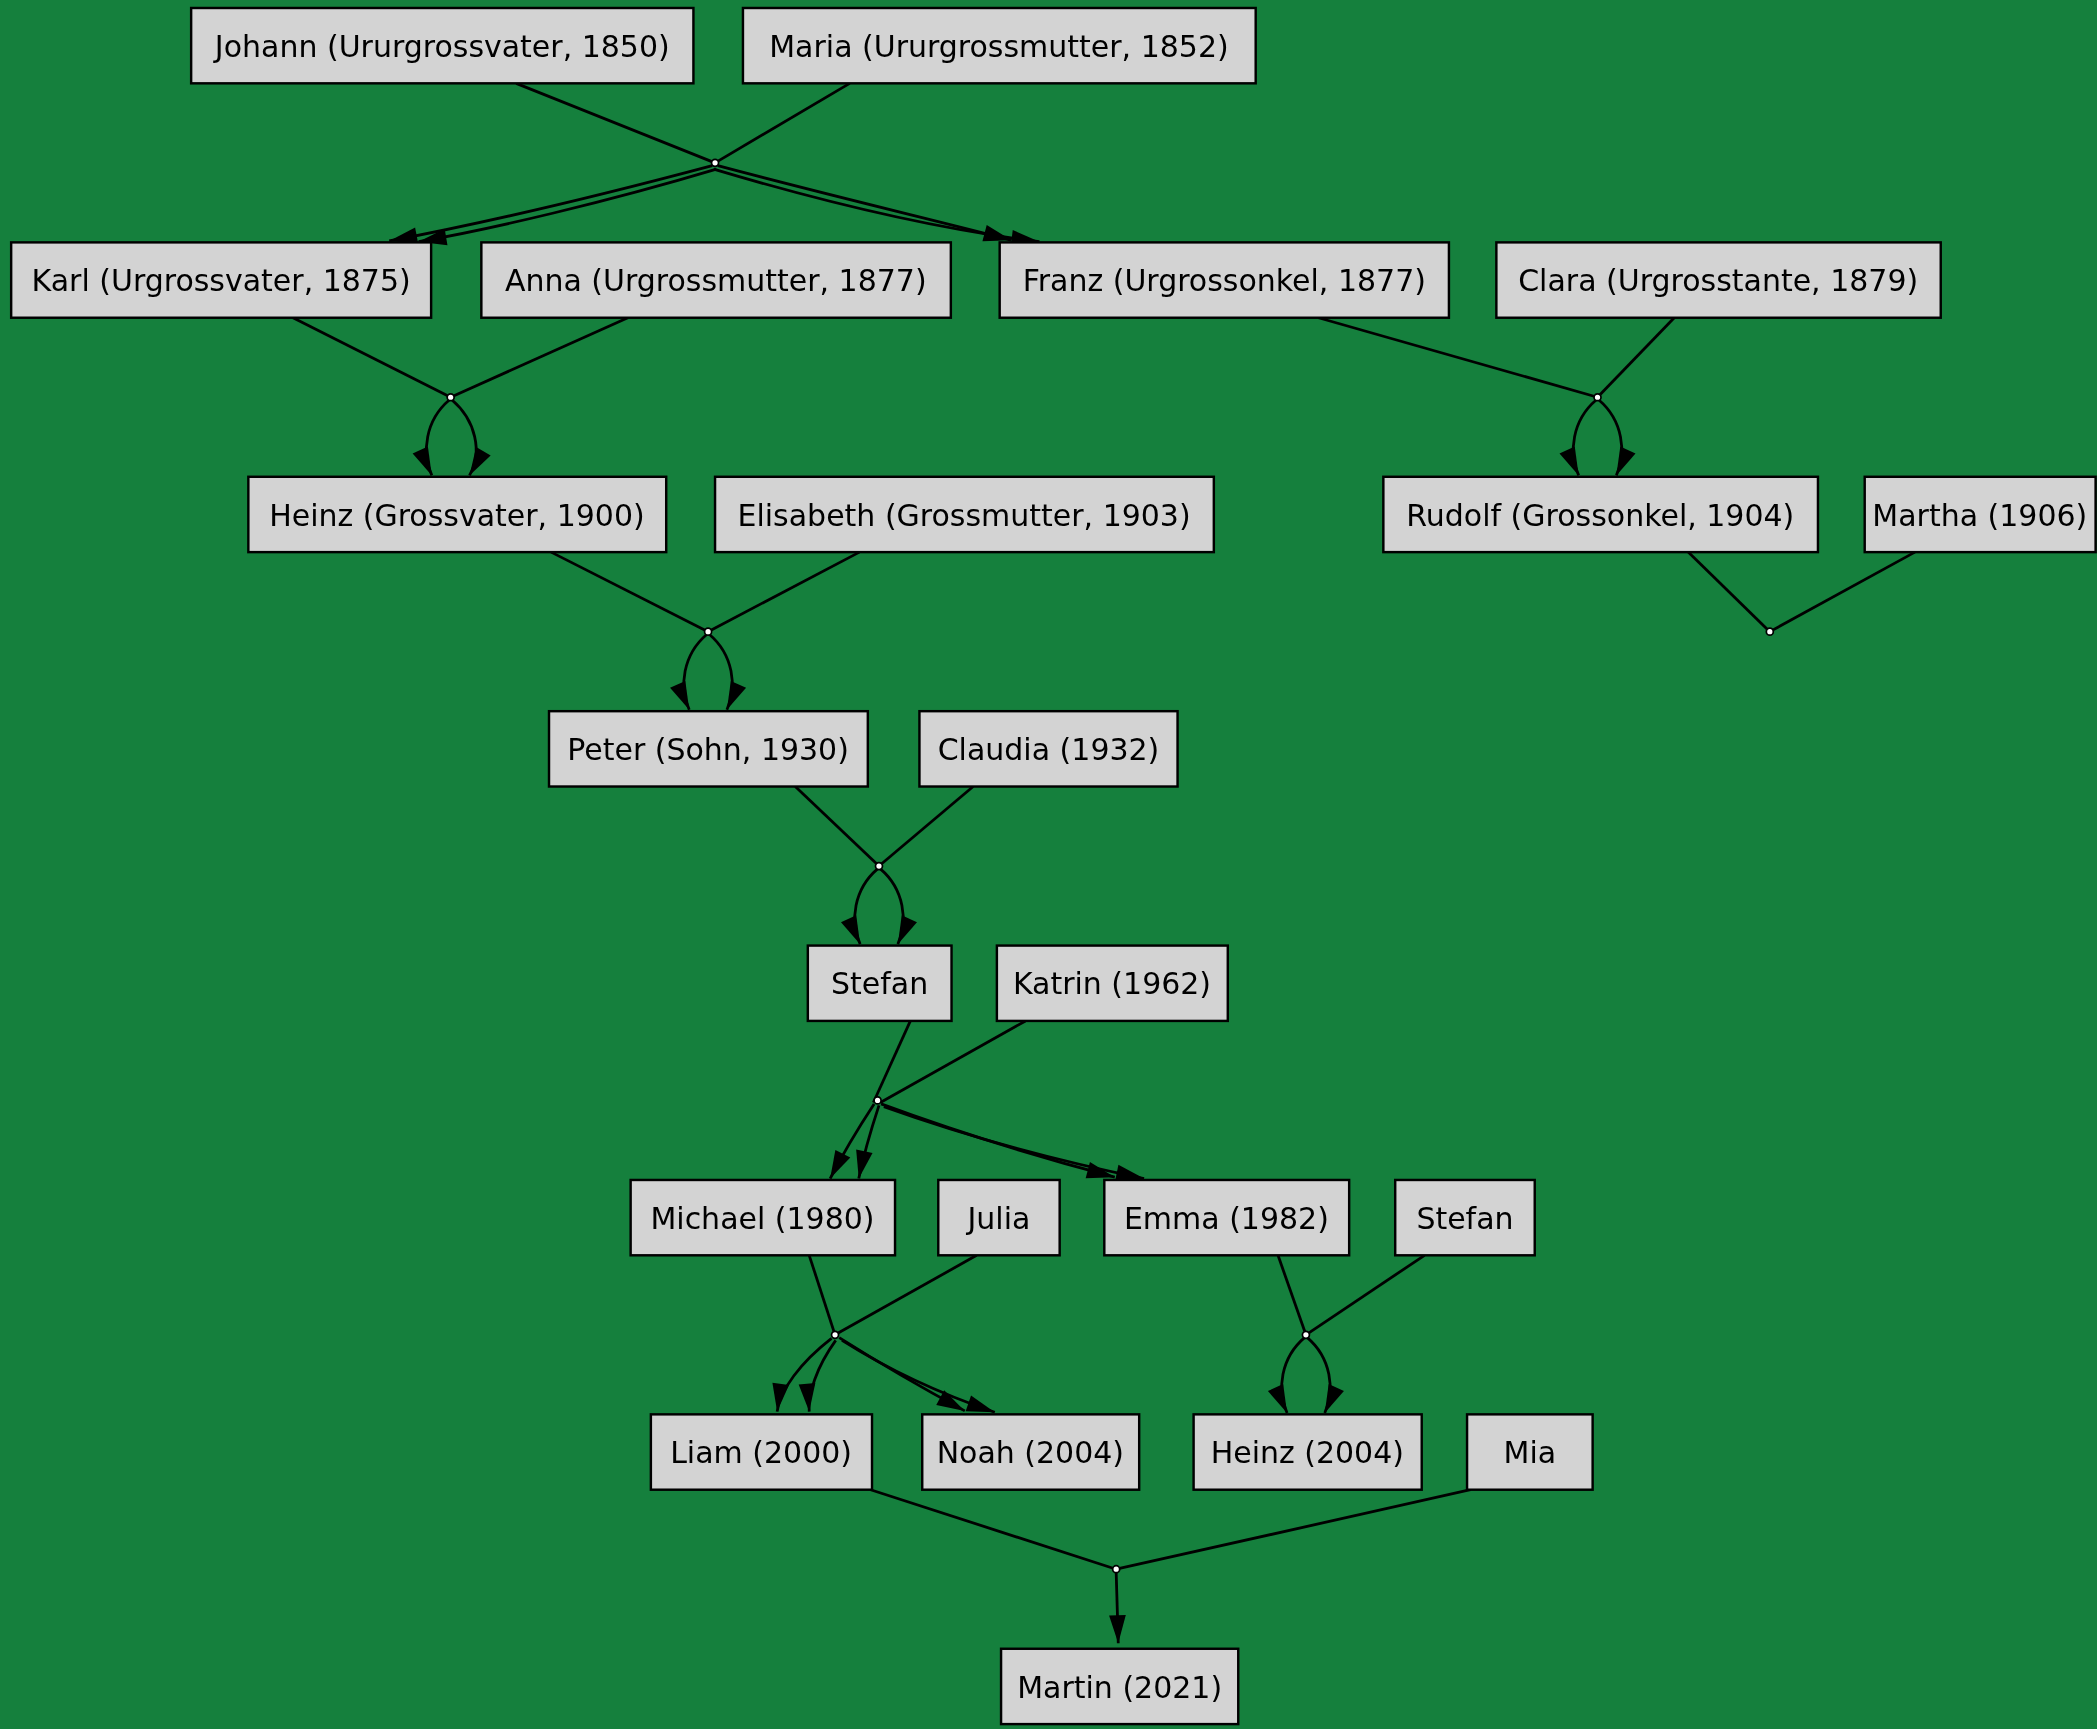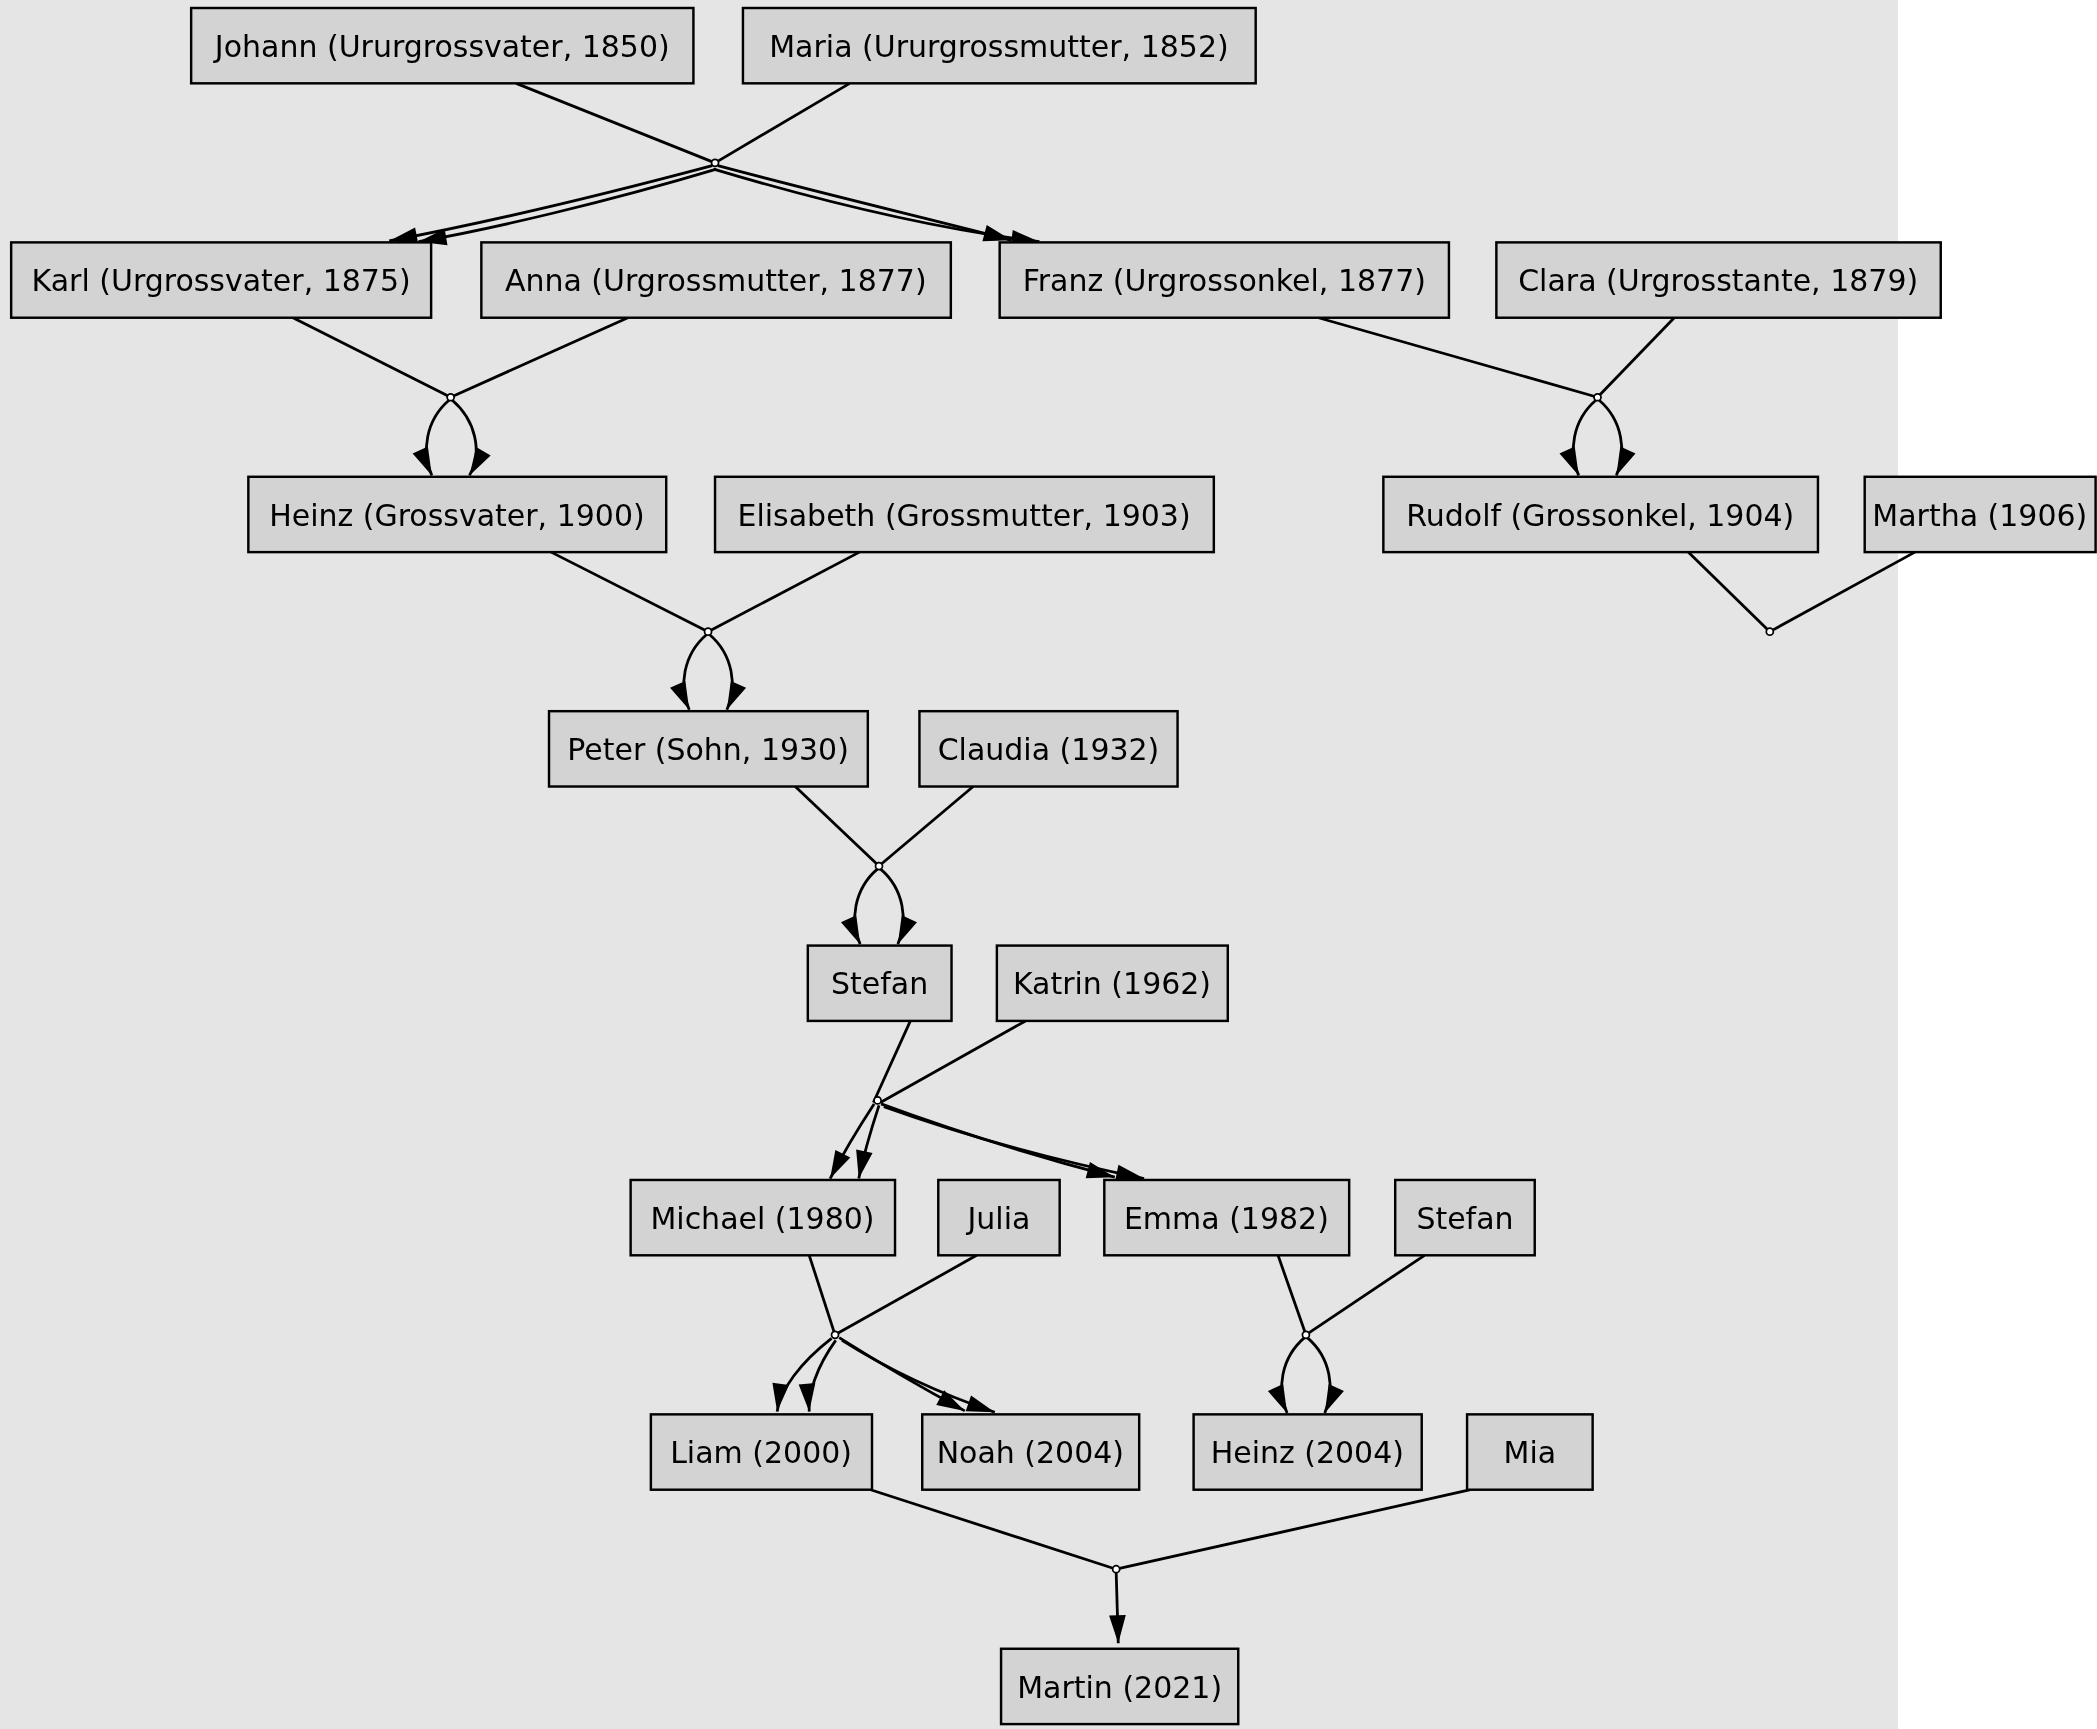--- a/index.html
+++ b/index.html
@@ -1,16 +1,16 @@
 <!DOCTYPE html>
 <html style="font-size:11px"><head>
 <meta charset="utf-8">
 <style>
   html,body{margin:0;padding:0;background:#ffffff;}
-  .canvas{width:1898px;height:1730px;position:relative;background:#e5e5e5;}
+  .canvas{width:2097px;height:1730px;position:relative;background:#15803d;}
   svg{display:block;}
   .node-box{fill:#d3d3d3;stroke:#000000;stroke-width:3.5px;}
   .node-label{font-family:"DejaVu Sans","Liberation Sans",sans-serif;font-size:43px;fill:#000000;
               text-anchor:middle;dominant-baseline:central;}
   .pedge{stroke:#000000;stroke-width:4px;fill:none;}
   .cedge{stroke:#000000;stroke-width:4px;fill:none;}
   .jdot{fill:#ffffff;stroke:#000000;stroke-width:2.5px;}
 </style>
 </head>
 <body>

